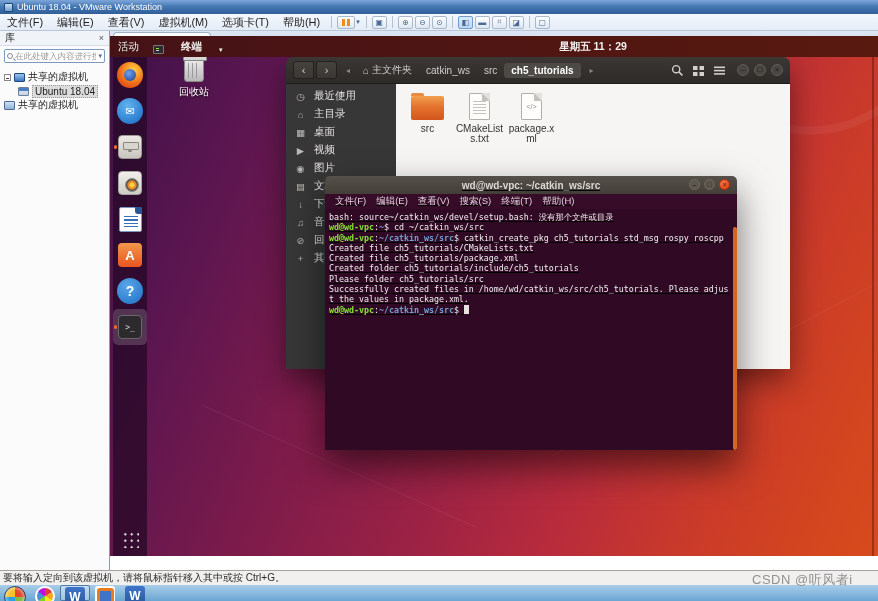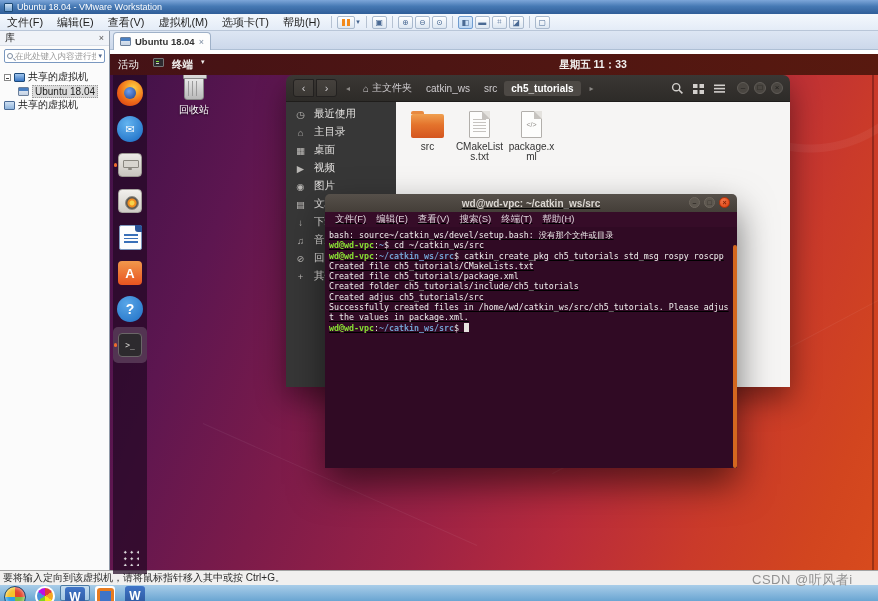--- a/index.html
+++ b/index.html
@@ -52,35 +52,35 @@
   .expander { width:7px; height:7px; border:1px solid #888; background:#fff; position:relative; flex:none; }
   .expander::after { content:""; position:absolute; left:1px; top:3px; width:3px; height:1px; background:#444; }
   .ti { width:11px; height:9px; flex:none; position:relative; }
   .ti-computer { background:linear-gradient(#9fc4ec,#3a77c4); border:1px solid #1d4a7a; border-radius:1px; }
   .ti-vm { background:linear-gradient(#e8eef6,#c4d2e4); border:1px solid #6b7f9a; border-radius:1px; }
   .ti-vm::before { content:""; position:absolute; left:0; top:0; right:0; height:3px; background:#4a7fc1; }
   .ti-shared { background:linear-gradient(#cfe0f2,#8fb4dc); border:1px solid #4a6a94; border-radius:1px; }
   .indent1 { margin-left:14px; }
 
   
-  #vm-screen { position:absolute; left:110px; top:54px; width:768px; height:520px; overflow:hidden;
+  #vm-screen { position:absolute; left:110px; top:36px; width:768px; height:520px; overflow:hidden;
     background:
       radial-gradient(circle at 645px 110px, transparent 20px, rgba(255,255,255,0.07) 21px, rgba(255,255,255,0.07) 27px, transparent 28px),
       radial-gradient(circle at 700px -30px, transparent 120px, rgba(255,255,255,0.05) 121px, rgba(255,255,255,0.05) 128px, transparent 129px),
       linear-gradient(112deg, #3e1148 0%, #5d1650 18%, #7c1b4a 34%, #9c2245 52%, #b82b3c 66%, #ca3a2a 80%, #d2451f 92%, #d84b1d 100%);
   }
   .deco-line { position:absolute; background:rgba(255,255,255,0.06); }
   .deco-dark { position:absolute; background:rgba(50,6,8,0.35); }
 
   
   #ubuntu-topbar { position:absolute; left:0; top:0; width:768px; height:21px; z-index:6;
     background:linear-gradient(90deg,#451216,#58190f); display:flex; align-items:center;
     color:#f1f0ee; font-size:10.5px; }
   #activities { margin-left:8px; }
-  #appmenu { display:flex; align-items:flex-start; gap:8px; margin-left:14px; font-weight:bold; }
+  #appmenu { display:flex; align-items:flex-end; gap:17px; margin-left:14px; font-weight:bold; }
   .mini-term { width:11px; height:9px; background:#2d2a2e; border:1px solid #777; border-radius:1px; position:relative; }
   .mini-term::after { content:""; position:absolute; left:2px; top:2px; width:3px; height:1px; background:#8ae234; box-shadow:0 2px 0 #ccc; }
   .tb-caret2 { font-size:7px; }
   #clock { position:absolute; left:428px; width:110px; text-align:center; font-weight:bold; font-size:10.5px; }
 
   
   #dock { position:absolute; left:3px; top:21px; width:34px; height:499px; z-index:7;
     background:rgba(35,8,36,0.72); }
   .dock-item { position:relative; width:34px; height:36px; display:flex; align-items:center; justify-content:center; }
   .dock-item.active { background:rgba(255,255,255,0.17); border-radius:5px; }
@@ -293,21 +293,21 @@
     <div class="deco-dark" style="left:762px; top:0; width:2px; height:520px;"></div>
     <div class="deco-dark" style="left:600px; top:120px; width:1px; height:250px; transform:rotate(18deg);"></div>
 
     <div id="ubuntu-topbar">
       <span id="activities">活动</span>
       <span id="appmenu">
         <span class="mini-term"></span>
         <span>终端</span>
         <span class="tb-caret2">▾</span>
       </span>
-      <span id="clock">星期五 11：33</span>
+      <span id="clock">星期五 11：29</span>
     </div>
 
     <div id="dock">
       <div id="dock-items">
           <div class="dock-item">
             <div class="di di-firefox"></div>
           </div>
           <div class="dock-item">
             <div class="di di-thunderbird">✉</div>
           </div>
@@ -473,21 +473,21 @@
           <span class="tmenu">帮助(H)</span>
         </div>
       <div id="term-body">
         <div id="term-lines">
             <div class="t-line"><span class="seg-w">bash: source~/catkin_ws/devel/setup.bash: 没有那个文件或目录</span></div>
             <div class="t-line"><span class="seg-g">wd@wd-vpc</span><span class="seg-w">:</span><span class="seg-b">~</span><span class="seg-w">$ cd ~/catkin_ws/src</span></div>
             <div class="t-line"><span class="seg-g">wd@wd-vpc</span><span class="seg-w">:</span><span class="seg-b">~/catkin_ws/src</span><span class="seg-w">$ catkin_create_pkg ch5_tutorials std_msg rospy roscpp</span></div>
             <div class="t-line"><span class="seg-w">Created file ch5_tutorials/CMakeLists.txt</span></div>
             <div class="t-line"><span class="seg-w">Created file ch5_tutorials/package.xml</span></div>
             <div class="t-line"><span class="seg-w">Created folder ch5_tutorials/include/ch5_tutorials</span></div>
-            <div class="t-line"><span class="seg-w">Created adjus ch5_tutorials/src</span></div>
+            <div class="t-line"><span class="seg-w">Please folder ch5_tutorials/src</span></div>
             <div class="t-line"><span class="seg-w">Successfully created files in /home/wd/catkin_ws/src/ch5_tutorials. Please adjus</span></div>
             <div class="t-line"><span class="seg-w">t the values in package.xml.</span></div>
             <div class="t-line"><span class="seg-g">wd@wd-vpc</span><span class="seg-w">:</span><span class="seg-b">~/catkin_ws/src</span><span class="seg-w">$ </span><span class="t-cursor"></span></div>
           </div>
         <div id="term-scrollbar"></div>
       </div>
     </div>
   </div>
 
   <div id="status-bar">

